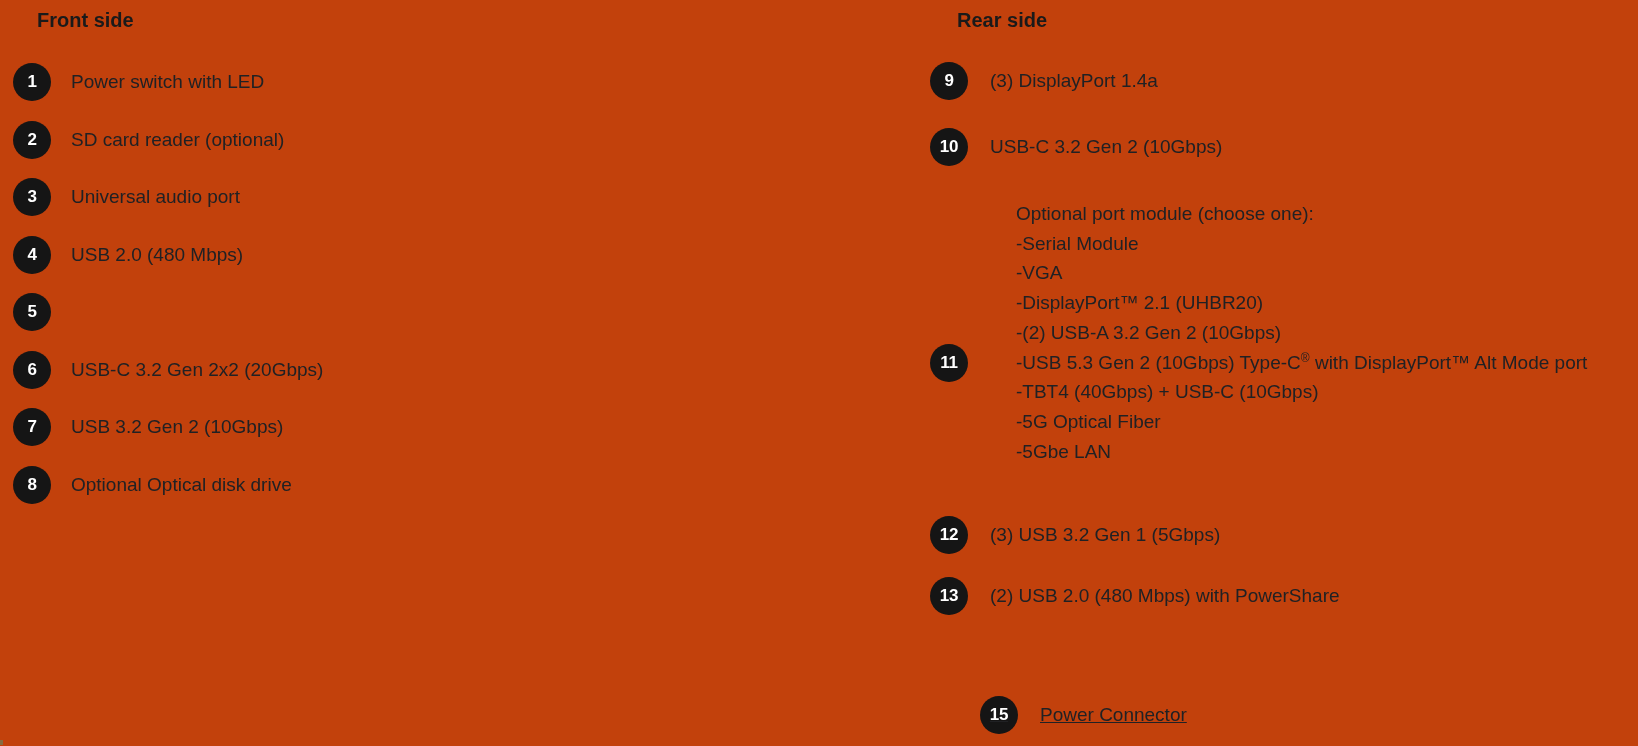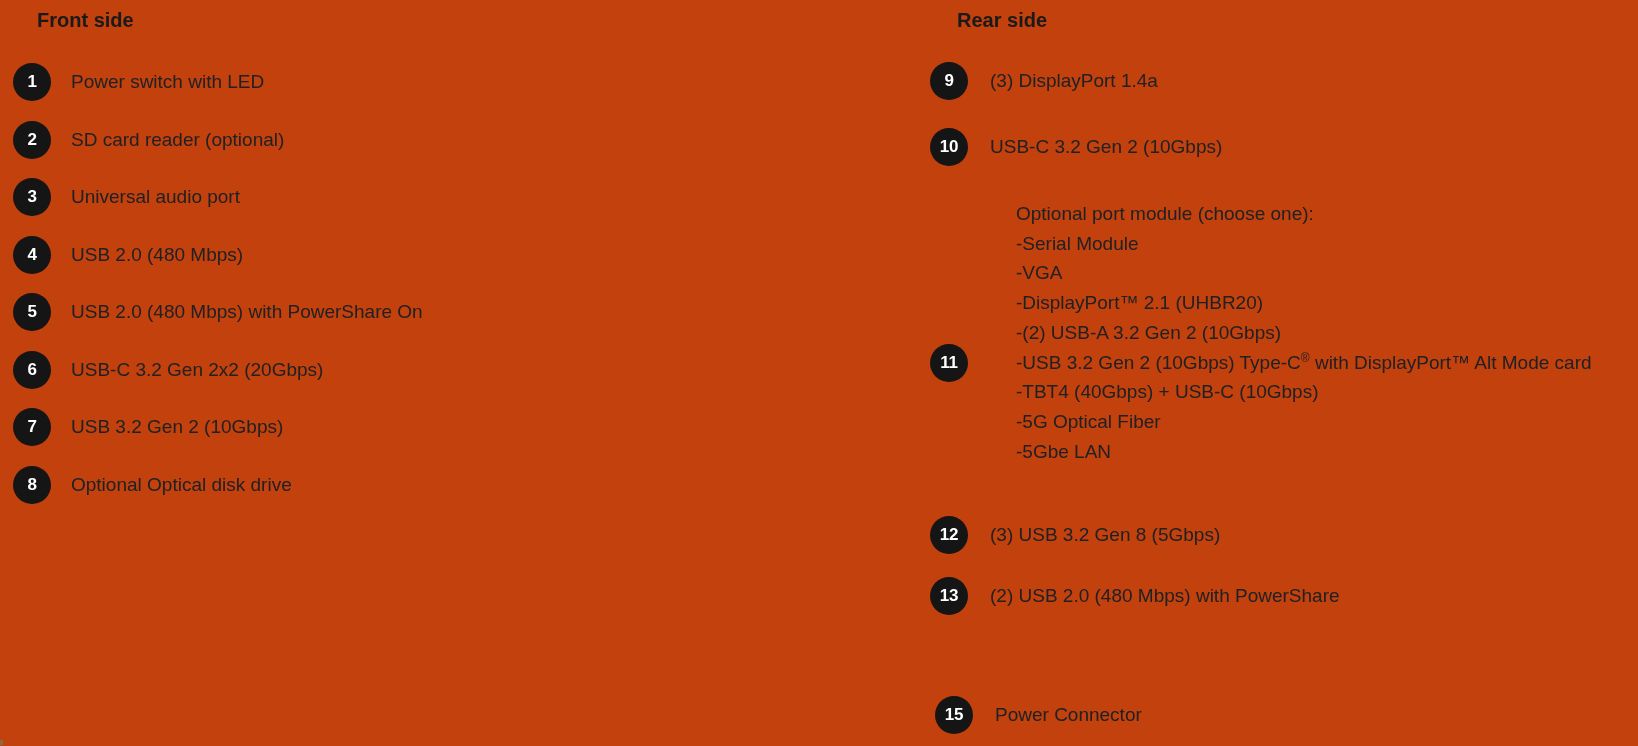--- a/index.html
+++ b/index.html
@@ -95,21 +95,20 @@
   <div class="row front" style="left:13px; top:178px;">
     <span class="badge">3</span>
     <span class="label">Universal audio port</span>
   </div>
   <div class="row front" style="left:13px; top:236px;">
     <span class="badge">4</span>
     <span class="label">USB 2.0 (480 Mbps)</span>
   </div>
   <div class="row front" style="left:13px; top:293px;">
     <span class="badge">5</span>
-    <span class="label">USB 2.0 (480 Mbps) with PowerShare On</span>
   </div>
   <div class="row front" style="left:13px; top:351px;">
     <span class="badge">6</span>
     <span class="label">USB-C 3.2 Gen 2x2 (20Gbps)</span>
   </div>
   <div class="row front" style="left:13px; top:408px;">
     <span class="badge">7</span>
     <span class="label">USB 3.2 Gen 2 (10Gbps)</span>
   </div>
   <div class="row front" style="left:13px; top:466px;">
@@ -129,34 +128,34 @@
   </div>
 
   <div>
     <span class="badge abs" style="left:930px; top:344px;">11</span>
     <div class="module-lines" style="left:1016px; top:191px;margin-top:8px;">
       <div>Optional port module (choose one):</div>
       <div>-Serial Module</div>
       <div>-VGA</div>
       <div>-DisplayPort™ 2.1 (UHBR20)</div>
       <div>-(2) USB-A 3.2 Gen 2 (10Gbps)</div>
-      <div><span>-USB 3.2 Gen 2 (10Gbps) Type-C</span><sup>®</sup><span> with DisplayPort™ Alt Mode card</span></div>
+      <div><span>-USB 5.3 Gen 2 (10Gbps) Type-C</span><sup>®</sup><span> with DisplayPort™ Alt Mode port</span></div>
       <div>-TBT4 (40Gbps) + USB-C (10Gbps)</div>
       <div>-5G Optical Fiber</div>
       <div>-5Gbe LAN</div>
     </div>
   </div>
 
   <div class="row rear" style="left:930px; top:516px;">
     <span class="badge">12</span>
-    <span class="label">(3) USB 3.2 Gen 8 (5Gbps)</span>
+    <span class="label">(3) USB 3.2 Gen 1 (5Gbps)</span>
   </div>
   <div class="row rear" style="left:930px; top:577px;">
     <span class="badge">13</span>
     <span class="label">(2) USB 2.0 (480 Mbps) with PowerShare</span>
   </div>
-  <div class="row rear" style="left:935px; top:696px;">
+  <div class="row rear" style="left:980px; top:696px;text-decoration:underline;">
     <span class="badge">15</span>
     <span class="label">Power Connector</span>
   </div>
 
   <div class="artifact"></div>
 </div>
 
 </body></html>

